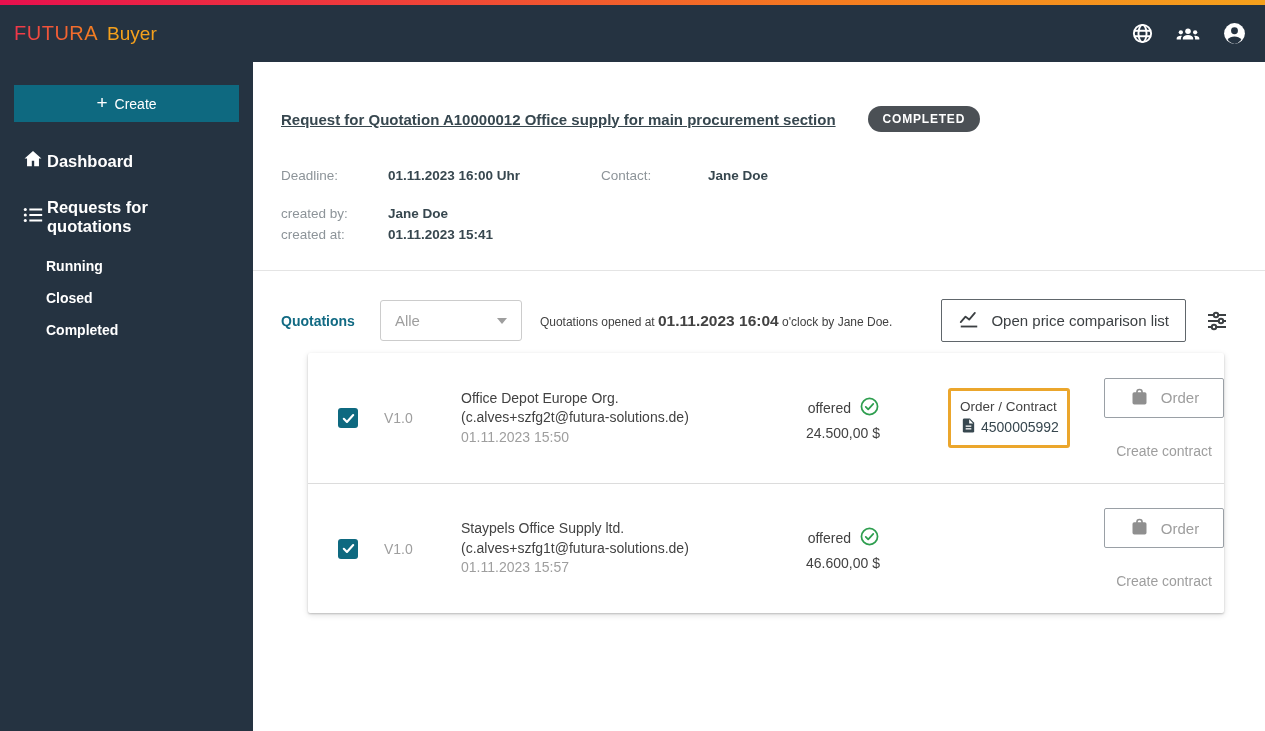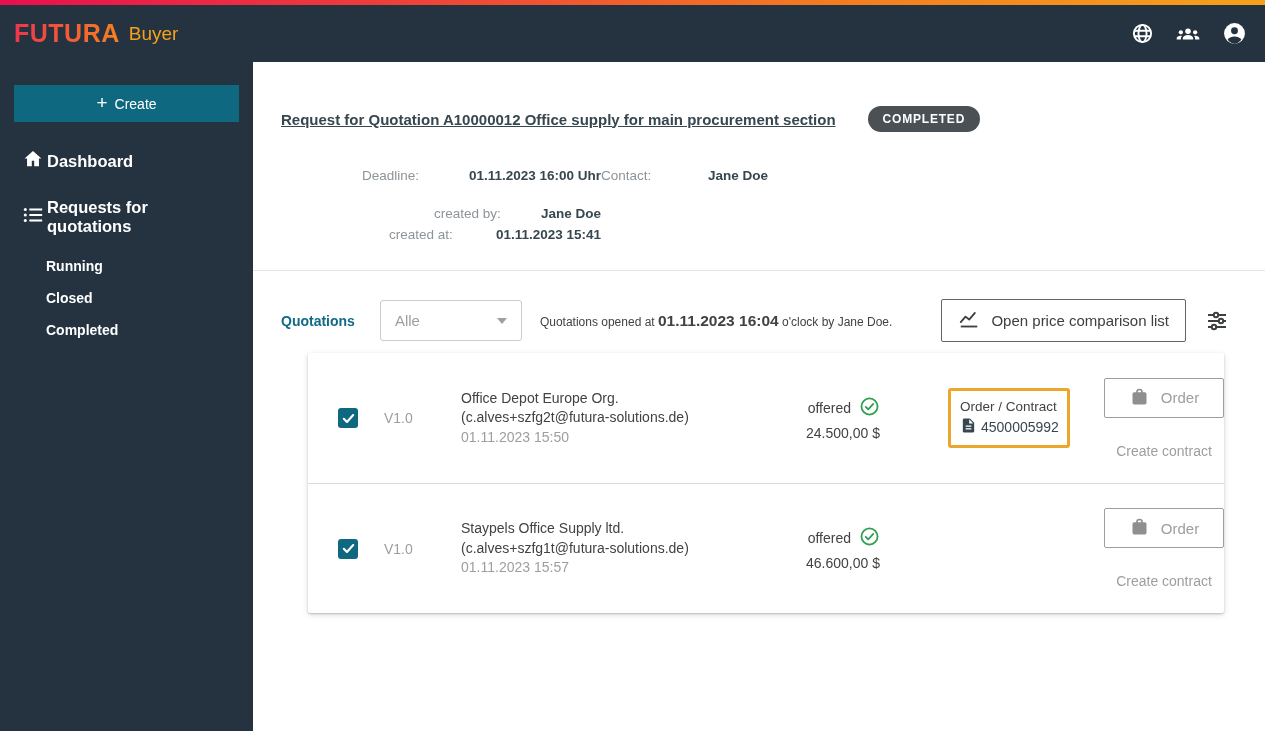--- a/index.html
+++ b/index.html
@@ -4,21 +4,21 @@
 <style>
   * { box-sizing: border-box; }
   html,body { margin:0; padding:0; }
   body {
     width:1265px; height:731px; overflow:hidden; background:#fff;
     font-family:"Liberation Sans", sans-serif; color:#37474f;
   }
   .top-strip { height:5px; background:linear-gradient(90deg,#e8104e 0%,#ee3a3c 28%,#f47b20 65%,#f5a11c 100%); }
   .topbar { height:57px; background:#253341; display:flex; align-items:center; padding:0 18px 0 14px; }
   .logo {
-    font-size:25px; font-weight:700; letter-spacing:.5px;
+    font-size:20px; font-weight:400; letter-spacing:.5px;
     background:linear-gradient(90deg,#f0354b,#f58220);
     -webkit-background-clip:text; background-clip:text; color:transparent;
   }
   .logo-suffix { font-size:19px; color:#f5a11c; margin-left:9px; font-weight:400; }
   .topbar-icons { margin-left:auto; display:flex; align-items:center; gap:20px; }
   .tb-icon { width:26px; height:26px; display:flex; align-items:center; justify-content:center; cursor:pointer; }
 
   .app { display:flex; height:669px; }
   .sidebar { width:253px; flex-shrink:0; background:#253341; padding-top:23px; }
   .create-btn { margin:0 14px; height:37px; background:#0e6980; color:#fff; display:flex; align-items:center; justify-content:center; gap:7px; font-size:14px; cursor:pointer; }
@@ -28,21 +28,21 @@
   .nav-sub { padding:2px 0 0 46px; }
   .nav-sub-item { padding:8px 0; font-size:14px; font-weight:700; cursor:pointer; }
 
   .main { flex:1; background:#fff; padding-left:28px; }
   .req-header { padding-top:44px; display:flex; align-items:center; }
   .req-title { font-size:15px; font-weight:700; color:#37474f;text-decoration:underline; }
   .status-badge { margin-left:32px; background:#4b5055; color:#fff; font-size:12px; font-weight:700; letter-spacing:.8px; padding:6px 15px; border-radius:14px; }
 
   .details { margin-top:36px; display:flex; font-size:13.5px; }
   .dcol1 { width:320px; } .dcol2 { width:319px; }
-  .drow { display:flex; margin-bottom:6px;justify-content:flex-end; }
+  .drow { display:flex; margin-bottom:6px; }
   .dlabel { width:107px; color:#8d9499; }
   .dvalue { font-weight:700; color:#37474f; }
   .dgap { height:17px; }
 
   .divider { margin-top:22px; margin-left:-28px; border-top:1px solid #e4e4e4; }
 
   .quot-bar { display:flex; align-items:center; padding:28px 36px 0 0; }
   .quot-label { color:#116a83; font-size:14px; font-weight:700; }
   .dropdown { margin-left:25px; width:142px; height:41px; border:1px solid #ccc; border-radius:3px; display:flex; align-items:center; padding:0 14px; color:#9e9e9e; font-size:15px; background:#fff; cursor:pointer; }
   .dd-arrow { margin-left:auto; width:0; height:0; border-left:5px solid transparent; border-right:5px solid transparent; border-top:6px solid #9e9e9e; }

